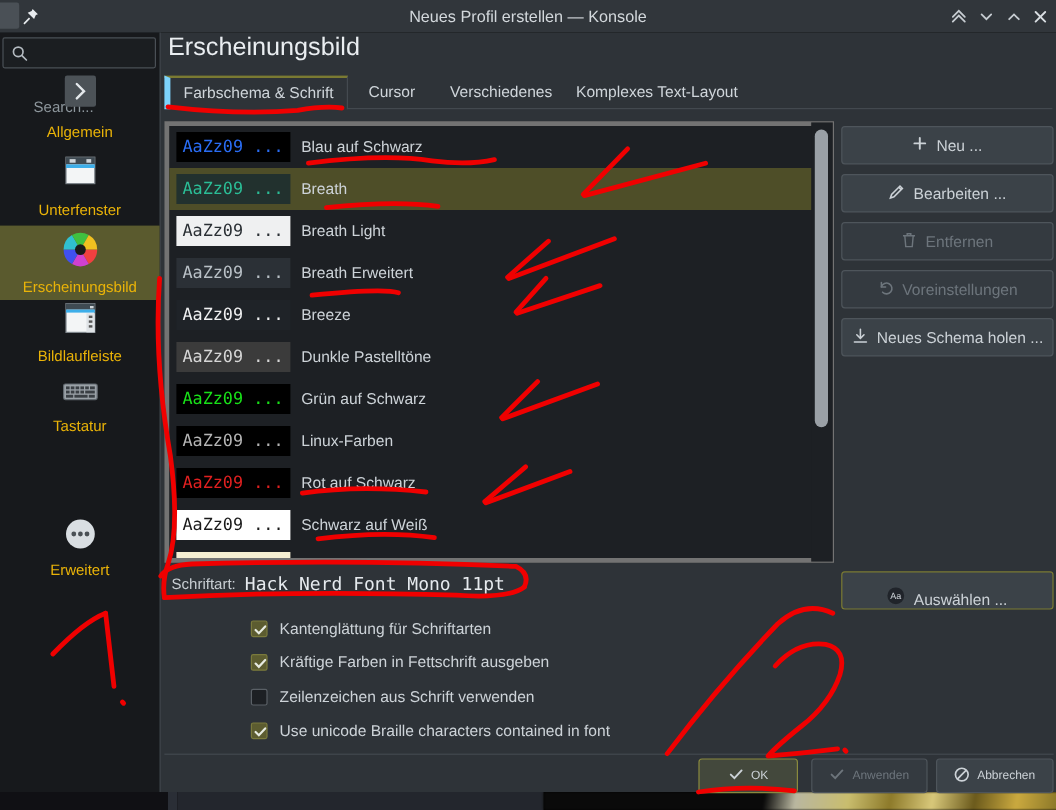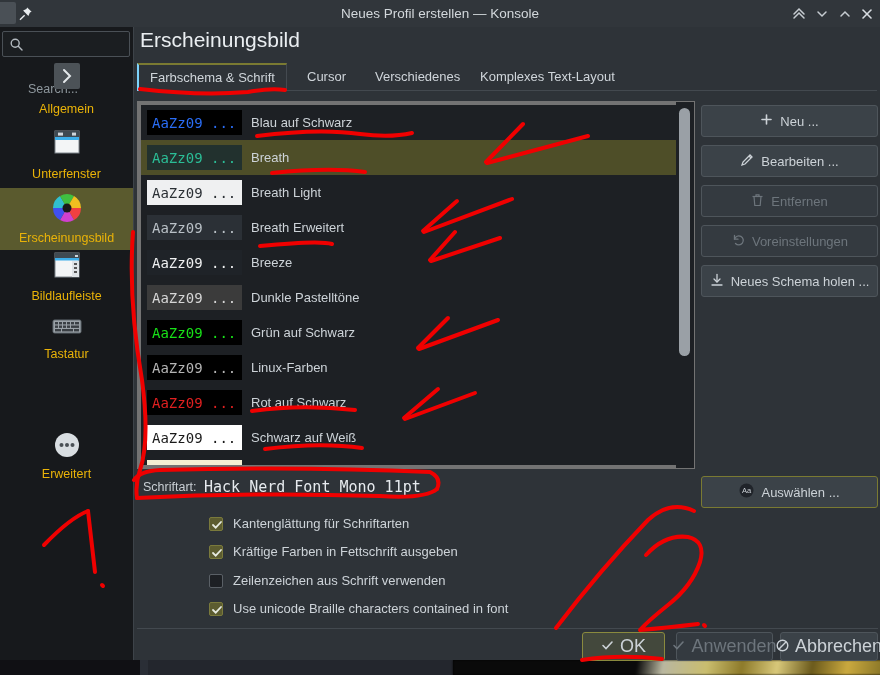--- a/index.html
+++ b/index.html
@@ -45,21 +45,21 @@
   
   .side-item { position:absolute; left:0; width:133px; text-align:center; cursor:pointer; }
   .side-item.sel { background:#5a5a2e; }
   .side-ico { margin:0 auto; display:block; }
   .side-lbl { color:#eab308; font-size:12.5px; margin-top:3px; line-height:14px; }
 
   
   .tabbar { position:absolute; left:137px; top:63px; width:740px; height:28px; }
   .tab { position:absolute; top:0; height:28px; line-height:28px; color:#cfd5da; font-size:13px;
          padding:0 11px; cursor:pointer; }
-  .tab.active { background:#2e3338; border-top:2px solid #7a7a32; border-left:2px solid #7dd3fc;
+  .tab.active { background:#2e3338; border-top:2px solid #7a7a32; border-left:5px solid #7dd3fc;
                 border-right:1px solid #444a50; line-height:26px; }
   .tabline { position:absolute; left:137px; top:90px; width:740px; height:1px; background:#43494f; }
 
   
   .page-title { position:absolute; left:140px; top:28px; color:#eaeef1; font-size:21px; }
 
   
   .list-frame { position:absolute; left:137px; top:101px; width:558px; height:368px;
                 background:#1d2024; border:4px solid #737373; overflow:hidden; }
   .row { position:absolute; left:0; width:540px; height:35px; cursor:pointer; }
@@ -72,39 +72,39 @@
 
   .sb-track { position:absolute; left:676px; top:102px; width:18px; height:366px; background:#1d2024; }
   .sb-thumb { position:absolute; left:679px; top:108px; width:11px; height:248px;
               background:#9aa0a6; border-radius:6px; cursor:pointer; }
 
   
   .rbtn { position:absolute; left:701px; width:177px; height:32px; background:#3b4248;
           border:1px solid #4e555b; border-radius:3px; color:#ccd2d7; font-size:13px;
           display:flex; align-items:center; justify-content:center; gap:7px; cursor:pointer; }
   .rbtn.disabled { color:#6d757c; background:#343a40; cursor:default; }
-  .rbtn.focus { border-color:#7a7a32; }
+  .rbtn.focus { border-color:#7a7a32;align-items:flex-end; }
 
   
   .font-label { position:absolute; left:143px; top:480px; color:#c8ced3; font-size:12.5px; }
   .font-value { position:absolute; left:204px; top:478px; color:#e6eaee; font-size:15px;
                 font-family:"DejaVu Sans Mono", monospace; }
 
   
   .cbrow { position:absolute; left:209px; height:20px; cursor:pointer; }
   .cbox { position:absolute; left:0; top:0; width:14px; height:14px; border-radius:2px; }
   .cbox.on { background:#5c5c30; border:1px solid #7a7a3c; }
   .cbox.off { background:#1d2024; border:1px solid #5a6066; }
   .cbox.on svg { position:absolute; left:1px; top:1px; }
   .cb-lbl { position:absolute; left:24px; top:-2px; color:#cdd3d8; font-size:13px; line-height:18px; white-space:nowrap;}
 
   
   .foot-sep { position:absolute; left:137px; top:628px; width:741px; height:1px; background:#43494f; }
   .fbtn { position:absolute; top:632px; height:29px; background:#3b4248; border:1px solid #4e555b;
-          border-radius:3px; color:#ccd2d7; font-size:18px;
+          border-radius:3px; color:#ccd2d7; font-size:10px;
           display:flex; align-items:center; justify-content:center; gap:6px; cursor:pointer; }
   .fbtn.ok { border-color:#8a8a3e; background:#43483c; }
   .fbtn.disabled { color:#6d757c; background:#343a40; cursor:default; }
 
   
   .annot { position:absolute; left:0; top:0; width:880px; height:675px; pointer-events:none; }
 </style>
 </head>
 <body>
 

